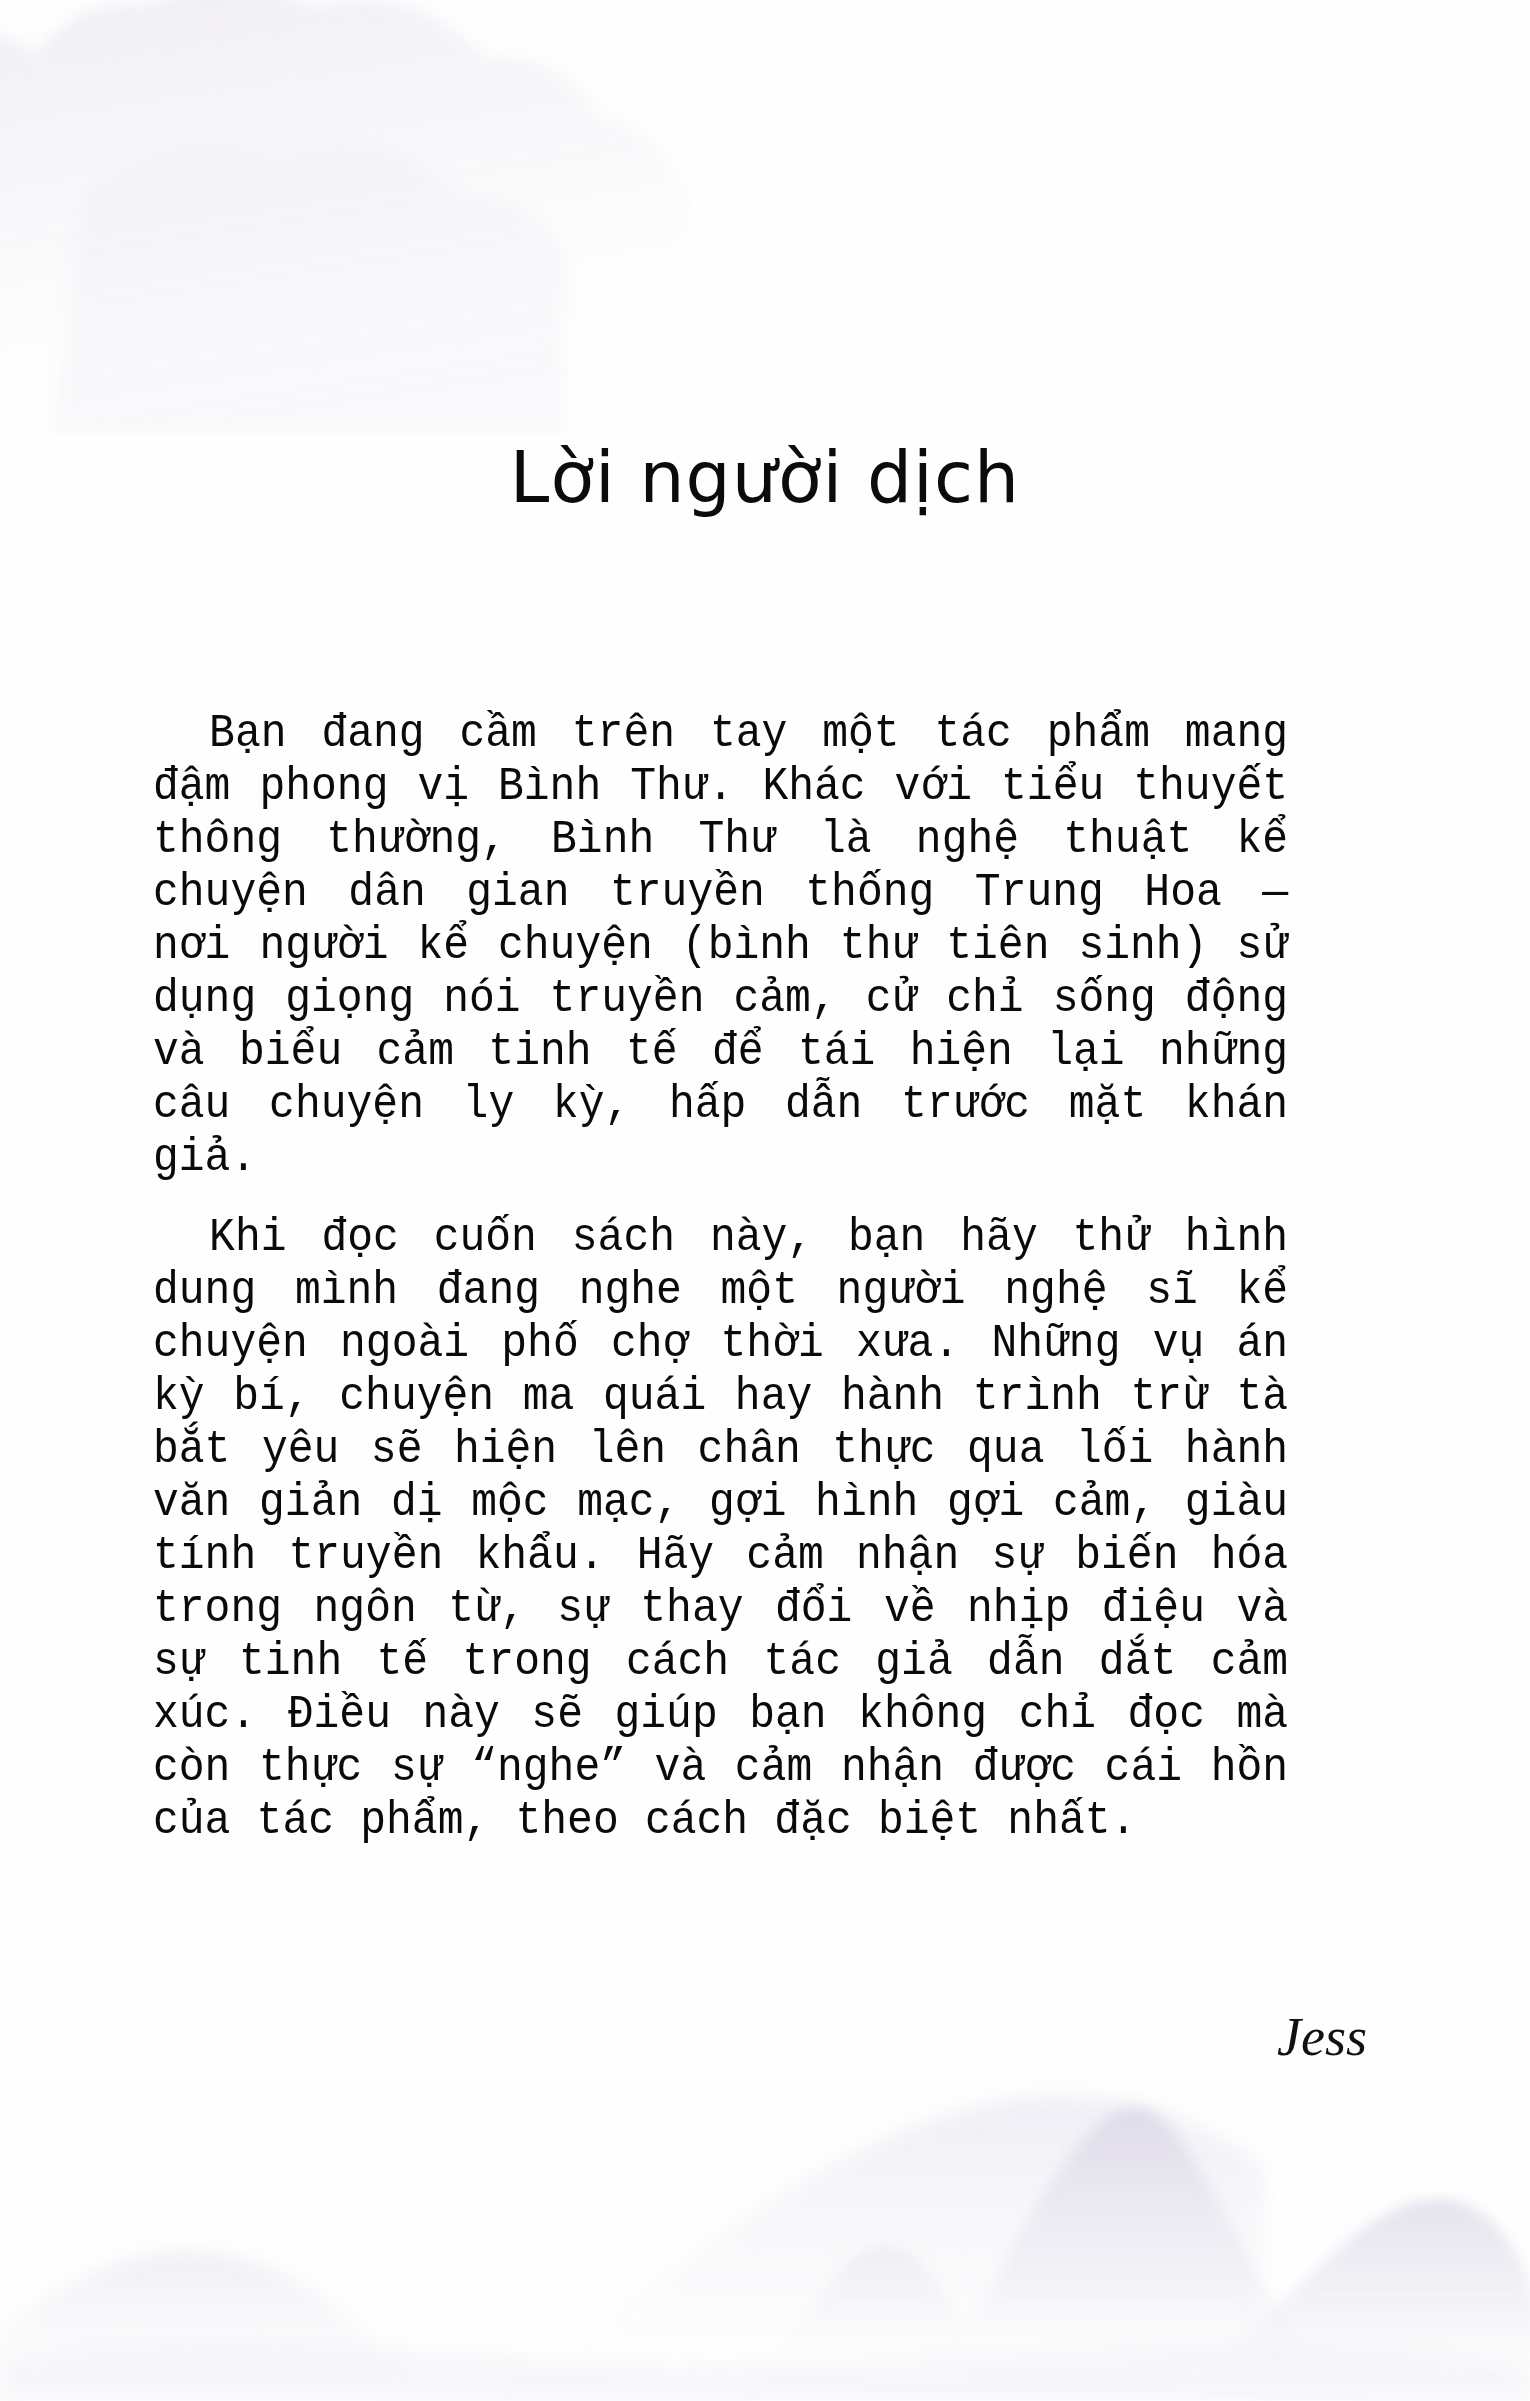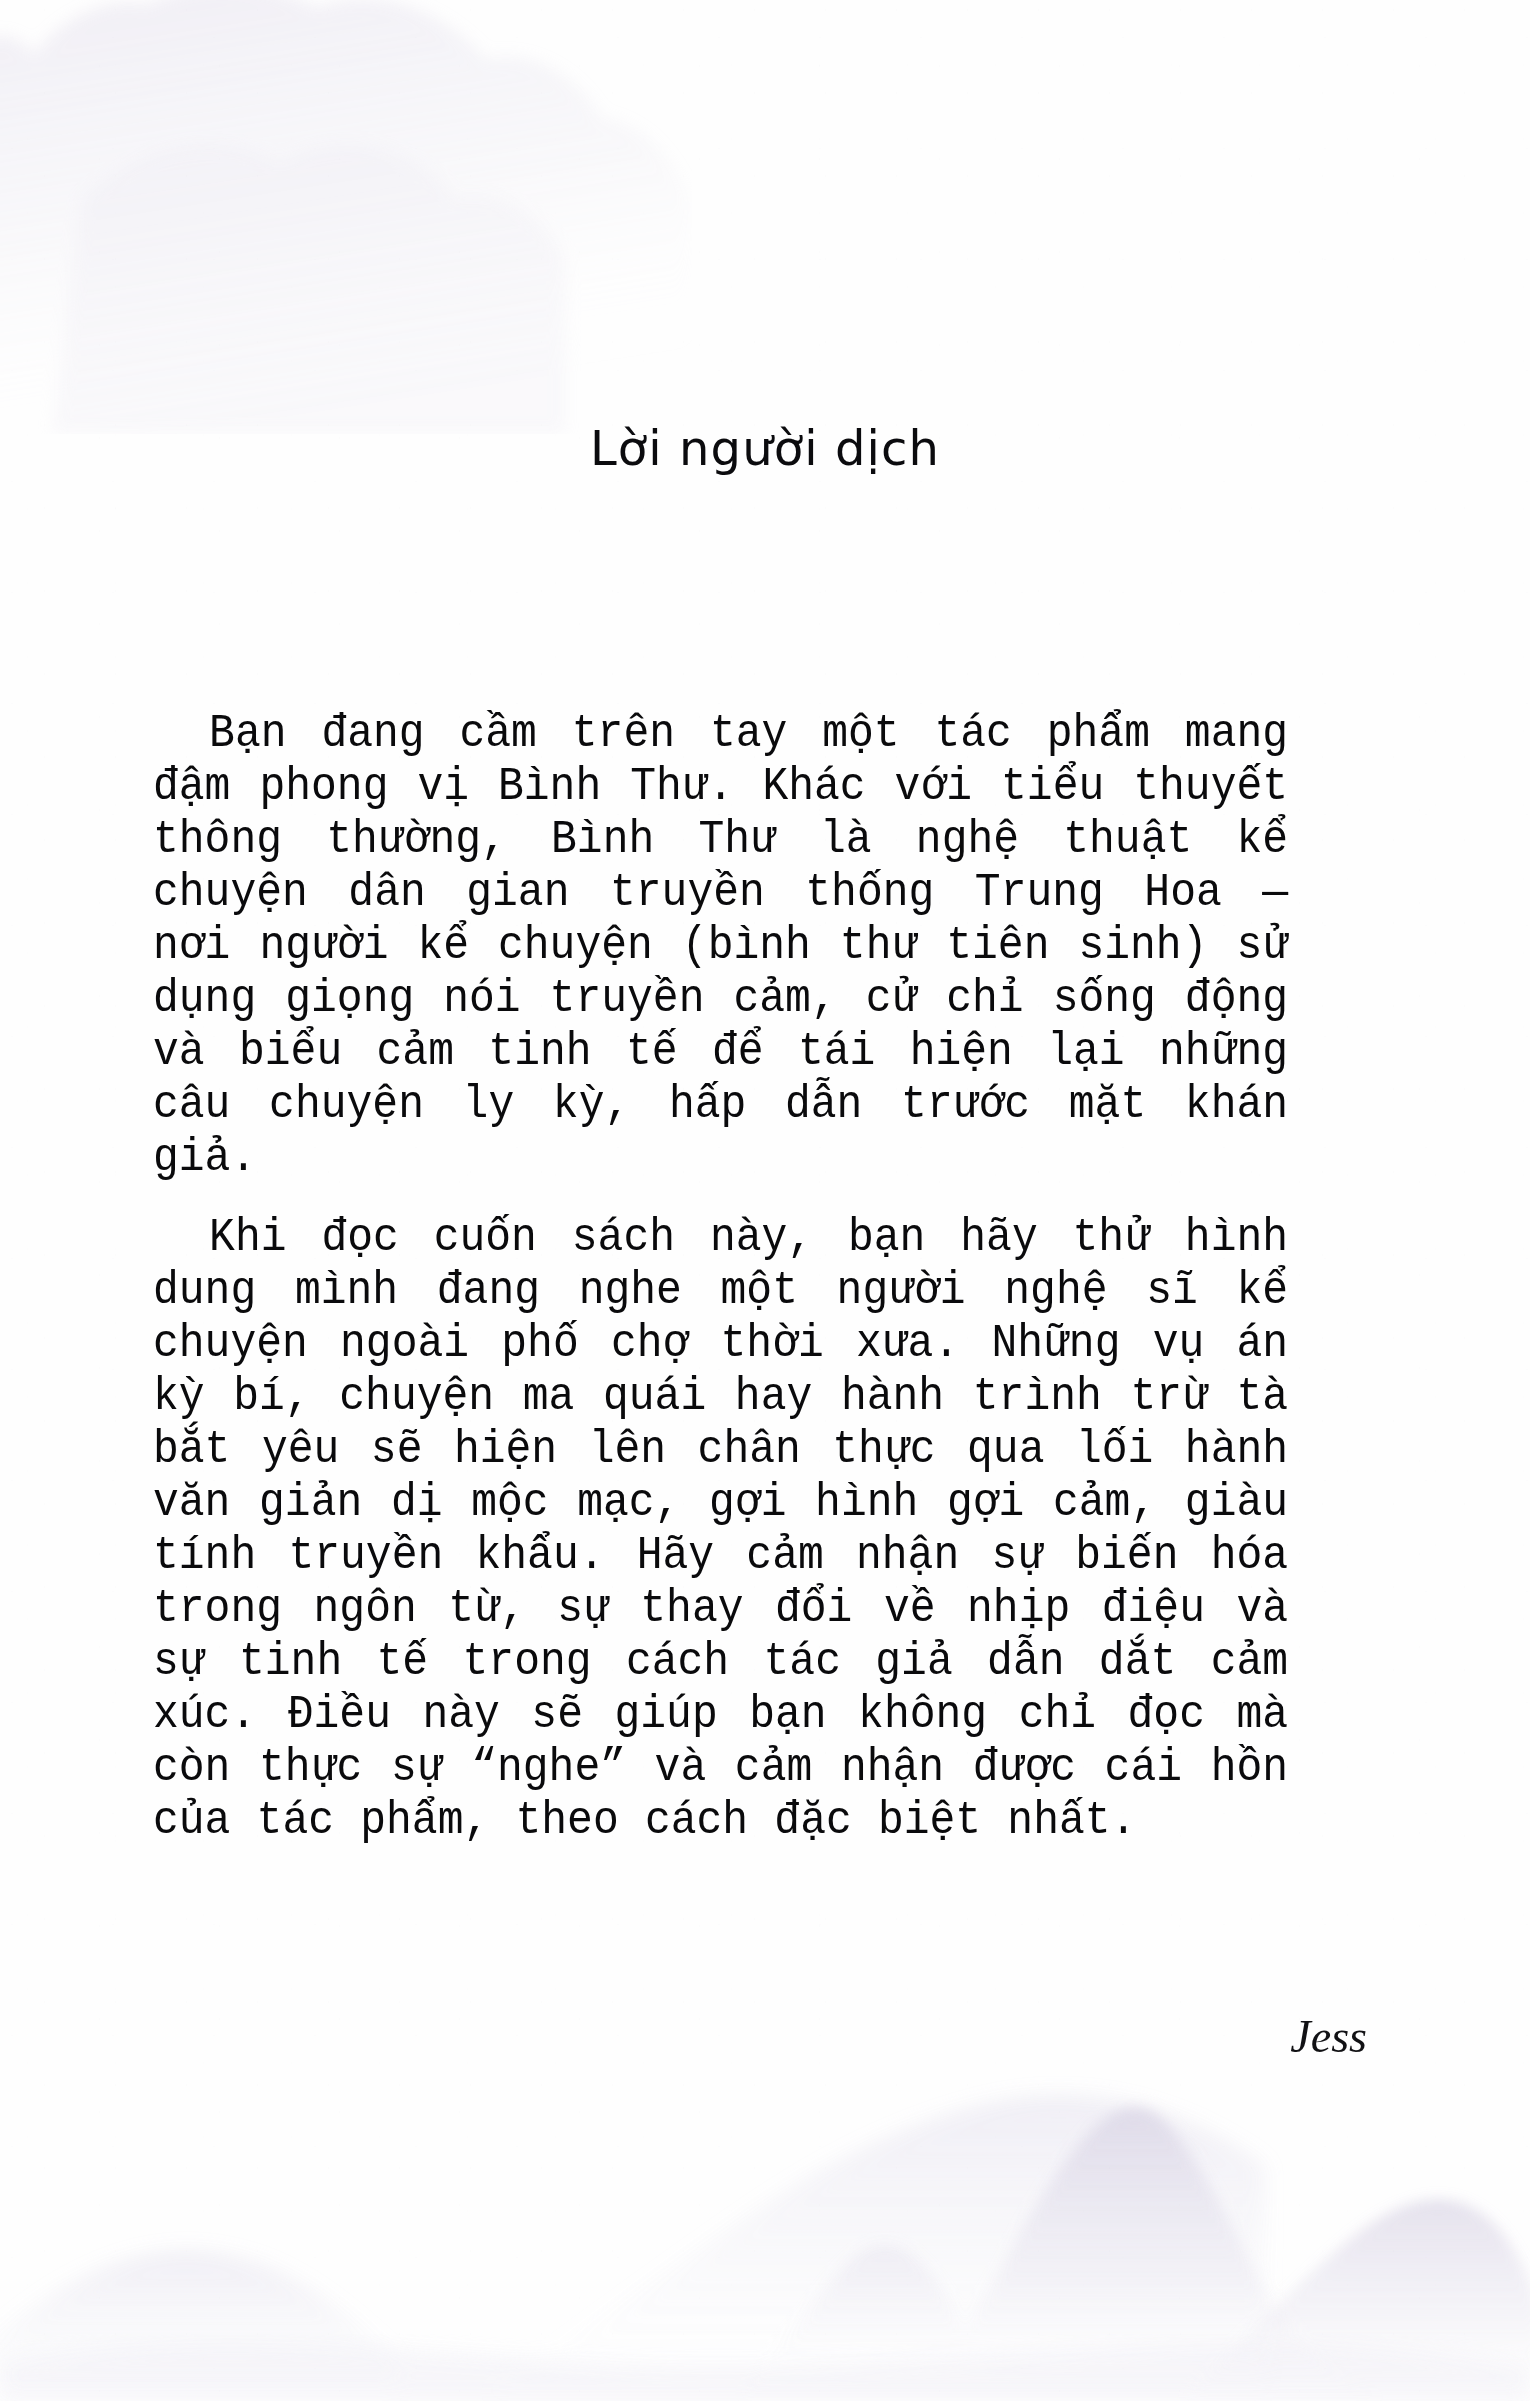--- a/index.html
+++ b/index.html
@@ -52,21 +52,21 @@
     z-index: 2;
   }
 
   #page-title {
     position: absolute;
     left: 0;
     top: 388px;
     width: 1530px;
     text-align: center;
     font-family: "DejaVu Sans", sans-serif;
-    font-size: 48px;
+    font-size: 71px;
     font-weight: 400;
     letter-spacing: 1.1px;
     color: #0b0b0e;
     white-space: nowrap;
   }
 
   #body-text {
     position: absolute;
     left: 153px;
     top: 708px;
@@ -91,21 +91,21 @@
 
   .para + .para { margin-top: 26.5px; }
 
   #signature {
     position: absolute;
     left: 153px;
     top: 2011px;
     width: 1214px;
     text-align: right;
     font-style: italic;
-    font-size: 46px;
+    font-size: 54px;
     line-height: 52px;
     color: #111114;
   }
 </style>
 </head>
 <body>
 
 <div id="page">
 
   <div class="deco" id="deco-top-left">

